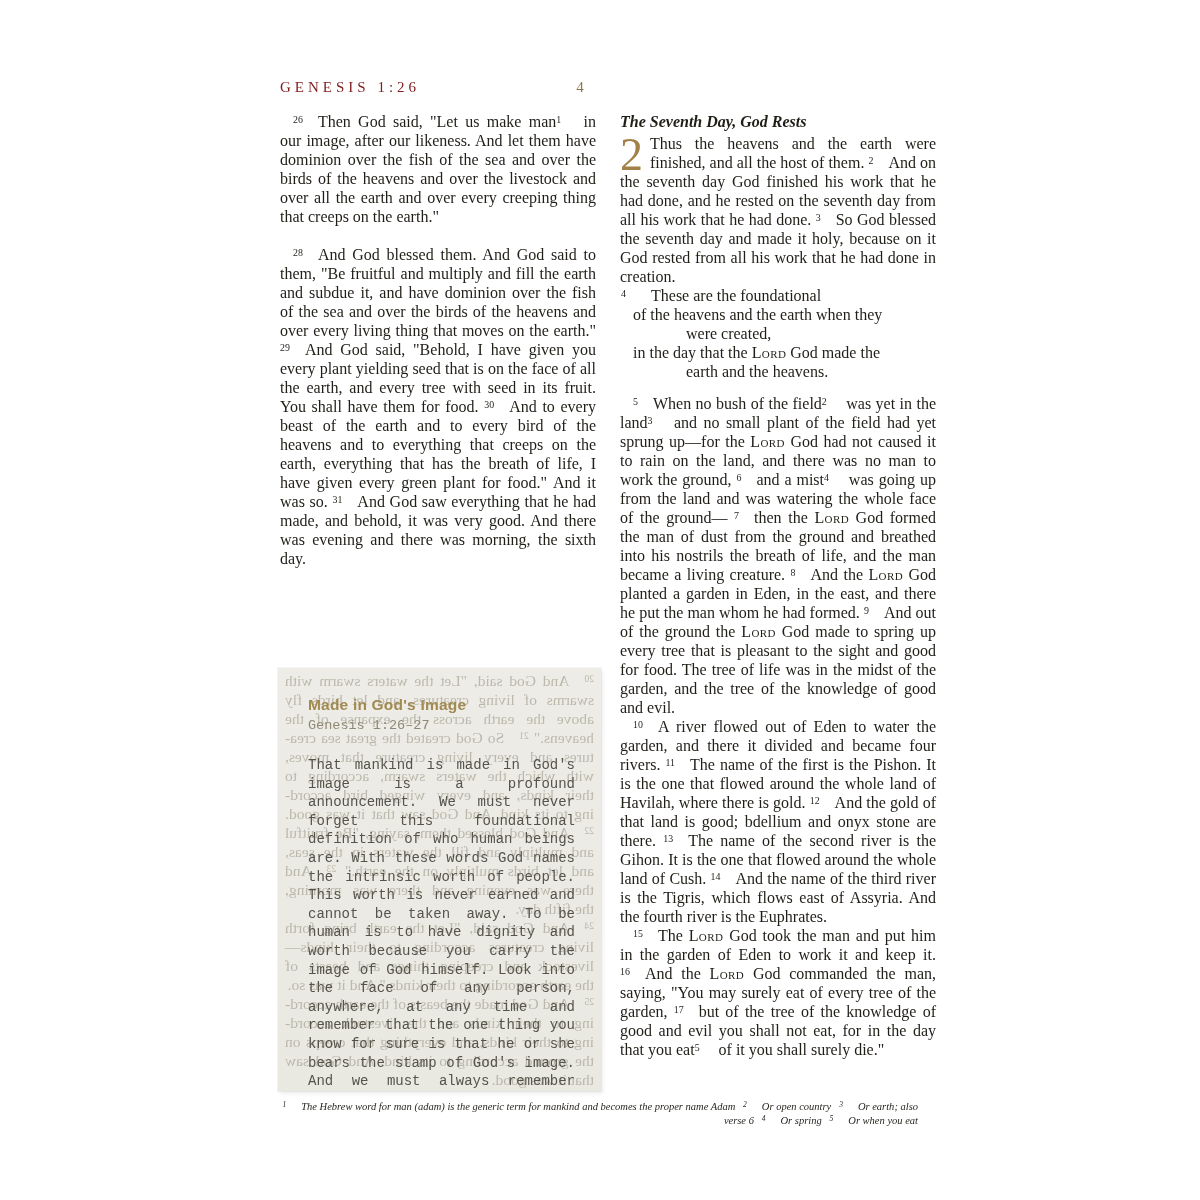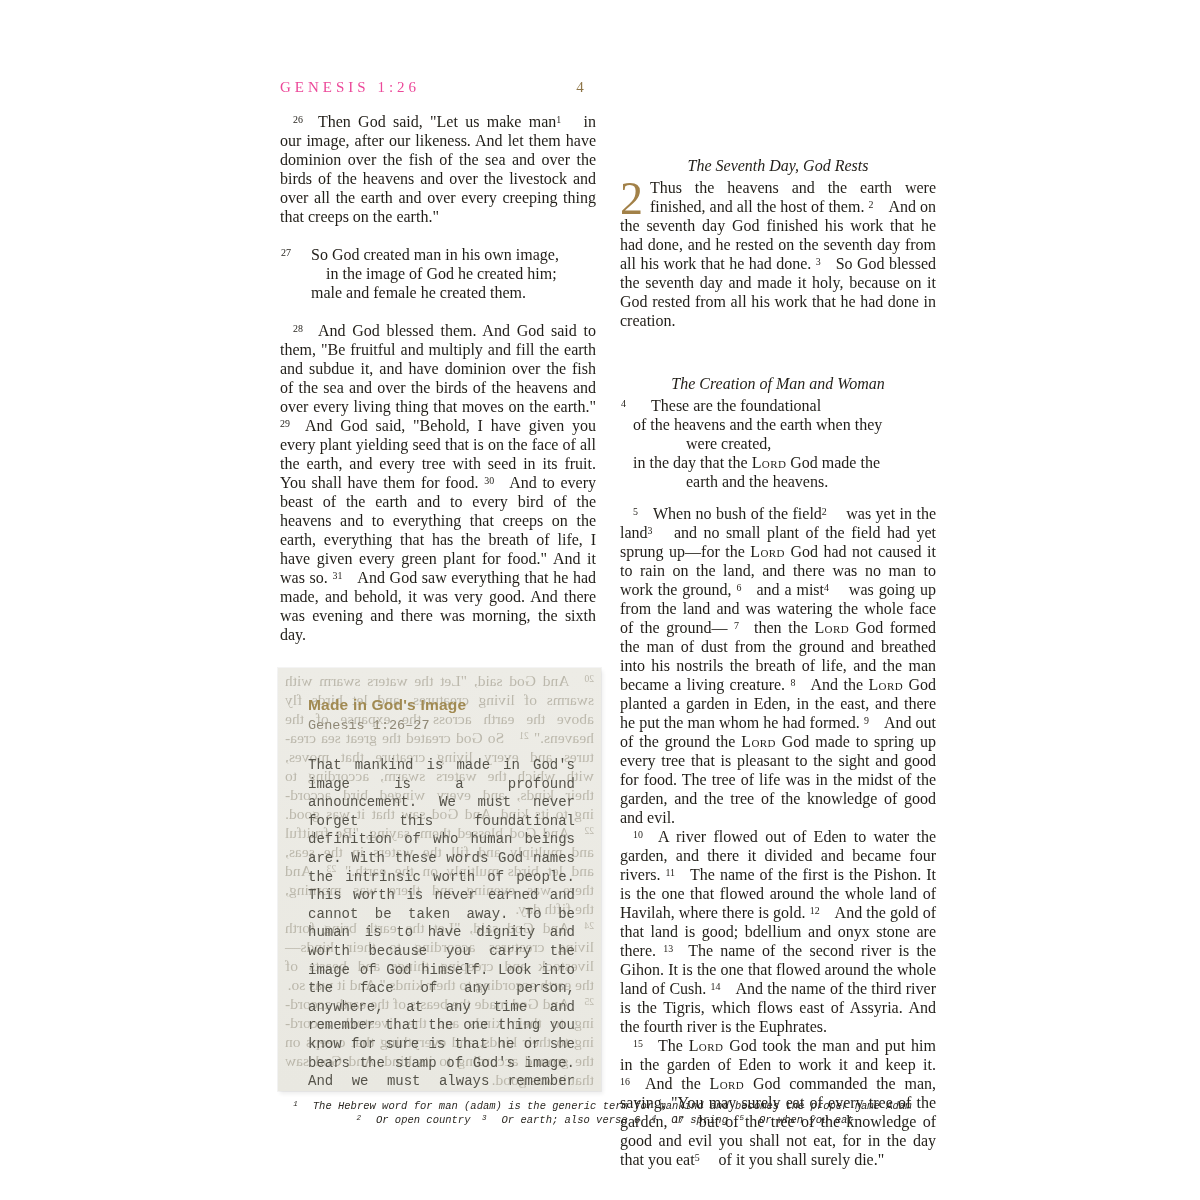--- a/index.html
+++ b/index.html
@@ -5,38 +5,38 @@
   * { margin:0; padding:0; box-sizing:border-box; }
   html,body { background:#ffffff; }
   .page {
     position:relative; width:1200px; height:1200px; background:#ffffff;
     font-family:"Liberation Serif", serif; color:#211e18; overflow:hidden;
   }
   
   .header { position:absolute; left:280px; top:79px; width:656px; height:20px; }
   .book-ref {
     position:absolute; left:0; top:0;
-    font-size:15px; letter-spacing:4px; color:#ec4899;
+    font-size:15px; letter-spacing:4px; color:#7f1d1d;
   }
   .page-num {
     position:absolute; left:0; right:56px; top:0; text-align:center;
     font-size:15px; color:#8d7446;
   }
   
   .scripture { font-size:16px; line-height:19px; text-align:justify; }
   .col-left  { position:absolute; left:280px; top:112px; width:316px; }
   .col-right { position:absolute; left:620px; top:112px; width:316px; }
   .para { margin:0; }
   .para.indent { text-indent:13px; }
   .gap  { margin-top:19px; }
   .gap2 { margin-top:10px; margin-bottom:3px; }
   .gap3 { margin-top:13px; }
   sup.vn { font-size:62%; line-height:0; vertical-align:baseline; position:relative; top:-0.45em; margin-right:15px; }
   .sc { font-variant:small-caps; letter-spacing:0.4px; }
-  .sect-head { font-size:16px; font-weight:normal; font-style:italic; margin-bottom:3px; text-align:center;margin-top:44px; }
+  .sect-head { font-size:16px; font-weight:bold; font-style:italic; margin-bottom:3px; text-align:left; }
   
   .chapnum {
     float:left; font-size:46px; line-height:33px; padding:4px 7px 0 0;
     color:#a28148;
   }
   
   .poetry { position:relative; text-align:left; }
   .pvn { position:absolute; left:1px; top:-2px; font-size:10px; }
   .pline { line-height:19px; }
   .ind0 { margin-left:13px; }
@@ -66,54 +66,44 @@
   .card-ref {
     font-family:Liberation Mono, monospace; font-size:13.5px;
     color:#8f8876; margin-top:4px;
   }
   .card-body {
     font-family:Liberation Mono, monospace; font-size:14px; line-height:18.6px;
     color:#55534a; margin-top:23px; text-align:justify;
   }
   
   .footnotes {
-    position:absolute; left:280px; top:1100px; width:650px;
+    position:absolute; left:268px; top:1100px; width:650px;
     font-size:10.5px; line-height:13.5px; font-style:italic; color:#2a2721;
-    text-align:center;
-    font-family:Liberation Mono, monospace;
+    text-align:right;
   }
   .footnotes sup.vn { font-size:7.5px; top:-0.4em; }
 </style>
 </head>
 <body>
 
 <div class="page">
 
   <div class="header">
     <span class="book-ref">GENESIS 1:26</span>
     <span class="page-num">4</span>
   </div>
 
   <div class="col-left scripture">
     <p class="para indent"><sup class="vn">26</sup>Then God said, "Let us make man<sup class="vn">1</sup> in our image, after our likeness. And let them have dominion over the fish of the sea and over the birds of the heavens and over the livestock and over all the earth and over every creeping thing that creeps on the earth."</p>
-    <div class="poetry gap">
-      <span class="pvn">27</span>
-      <div>
-          <div class="pline ind1">So God created man in his own image,</div>
-          <div class="pline ind2">in the image of God he created him;</div>
-          <div class="pline ind1">male and female he created them.</div>
-        </div>
-    </div>
     <p class="para indent gap"><sup class="vn">28</sup>And God blessed them. And God said to them, "Be fruitful and multiply and fill the earth and subdue it, and have dominion over the fish of the sea and over the birds of the heavens and over every living thing that moves on the earth." <sup class="vn">29</sup>And God said, "Behold, I have given you every plant yielding seed that is on the face of all the earth, and every tree with seed in its fruit. You shall have them for food. <sup class="vn">30</sup>And to every beast of the earth and to every bird of the heavens and to everything that creeps on the earth, everything that has the breath of life, I have given every green plant for food." And it was so. <sup class="vn">31</sup>And God saw everything that he had made, and behold, it was very good. And there was evening and there was morning, the sixth day.</p>
   </div>
 
   <div class="col-right scripture">
     <h3 class="sect-head">The Seventh Day, God Rests</h3>
     <p class="para"><span class="chapnum">2</span><span>Thus the heavens and the earth were finished, and all the host of them. <sup class="vn">2</sup>And on the seventh day God finished his work that he had done, and he rested on the seventh day from all his work that he had done. <sup class="vn">3</sup>So God blessed the seventh day and made it holy, because on it God rested from all his work that he had done in creation.</span></p>
-    <h3 class="sect-head gap2">The Creation of Man and Woman</h3>
     <div class="poetry">
       <span class="pvn">4</span>
       <div>
           <div class="pline ind1">These are the foundational</div>
           <div class="pline ind0">of the heavens and the earth when they</div>
           <div class="pline ind3">were created,</div>
           <div class="pline ind0">in the day that the <span class="sc">Lord</span> God made the</div>
           <div class="pline ind3">earth and the heavens.</div>
         </div>
     </div>

